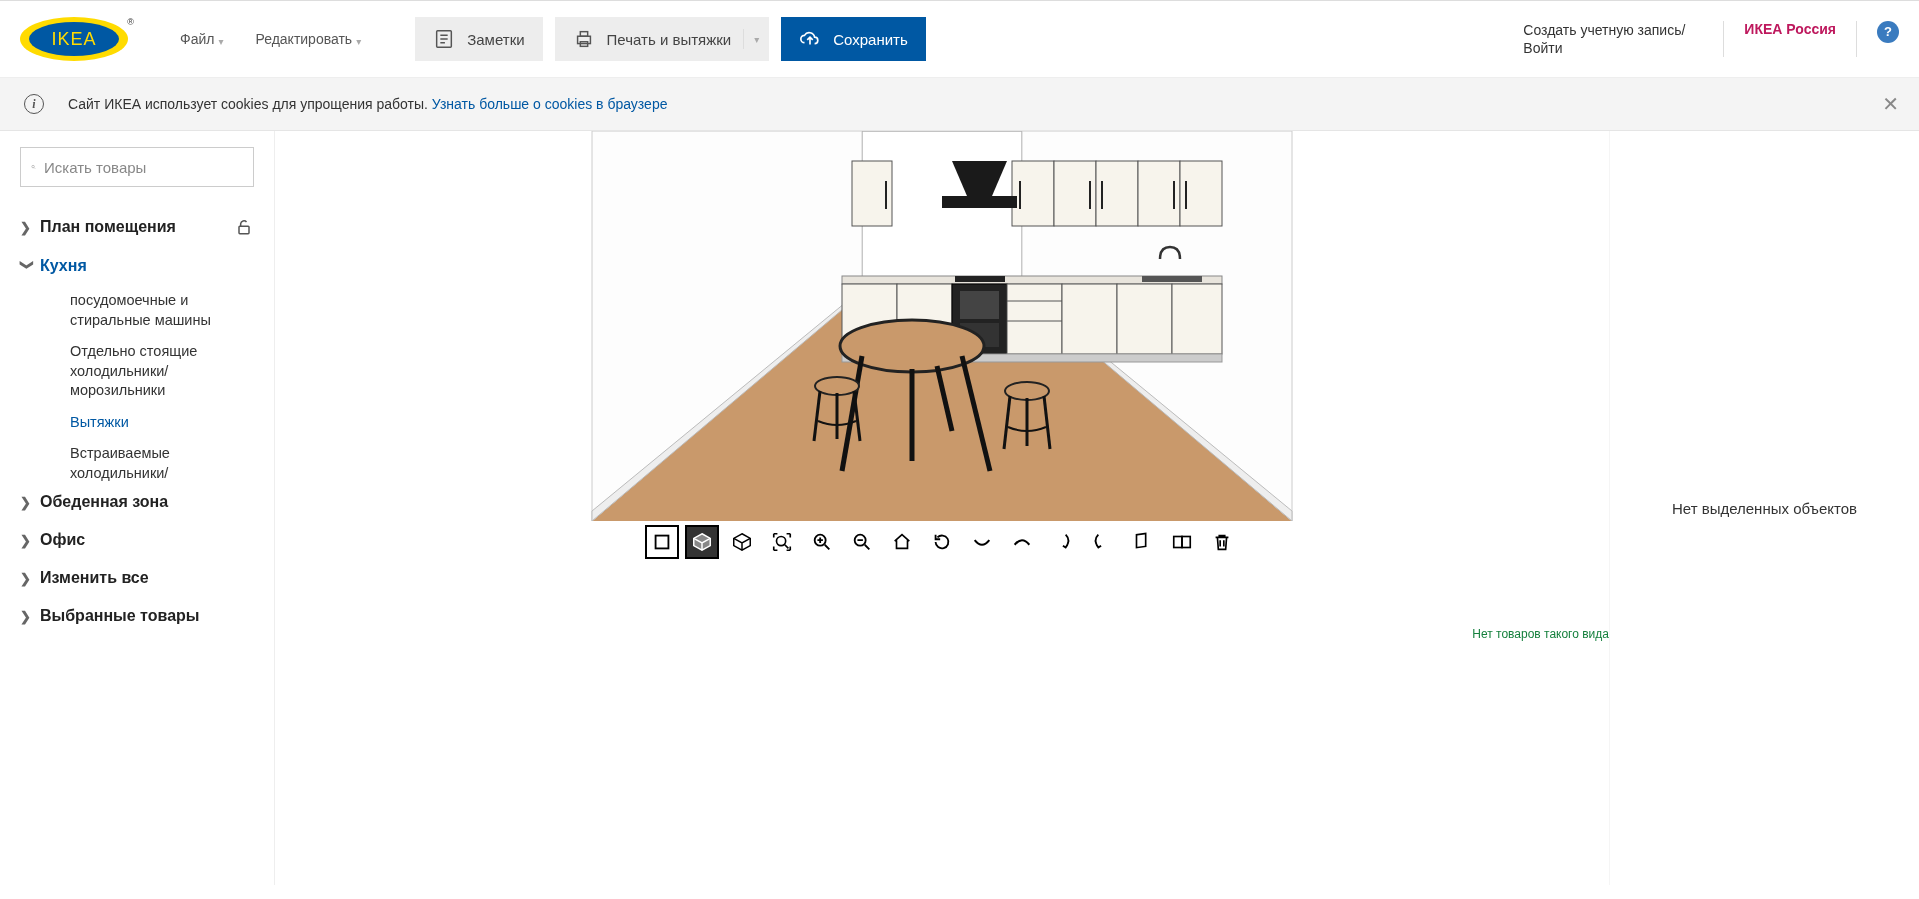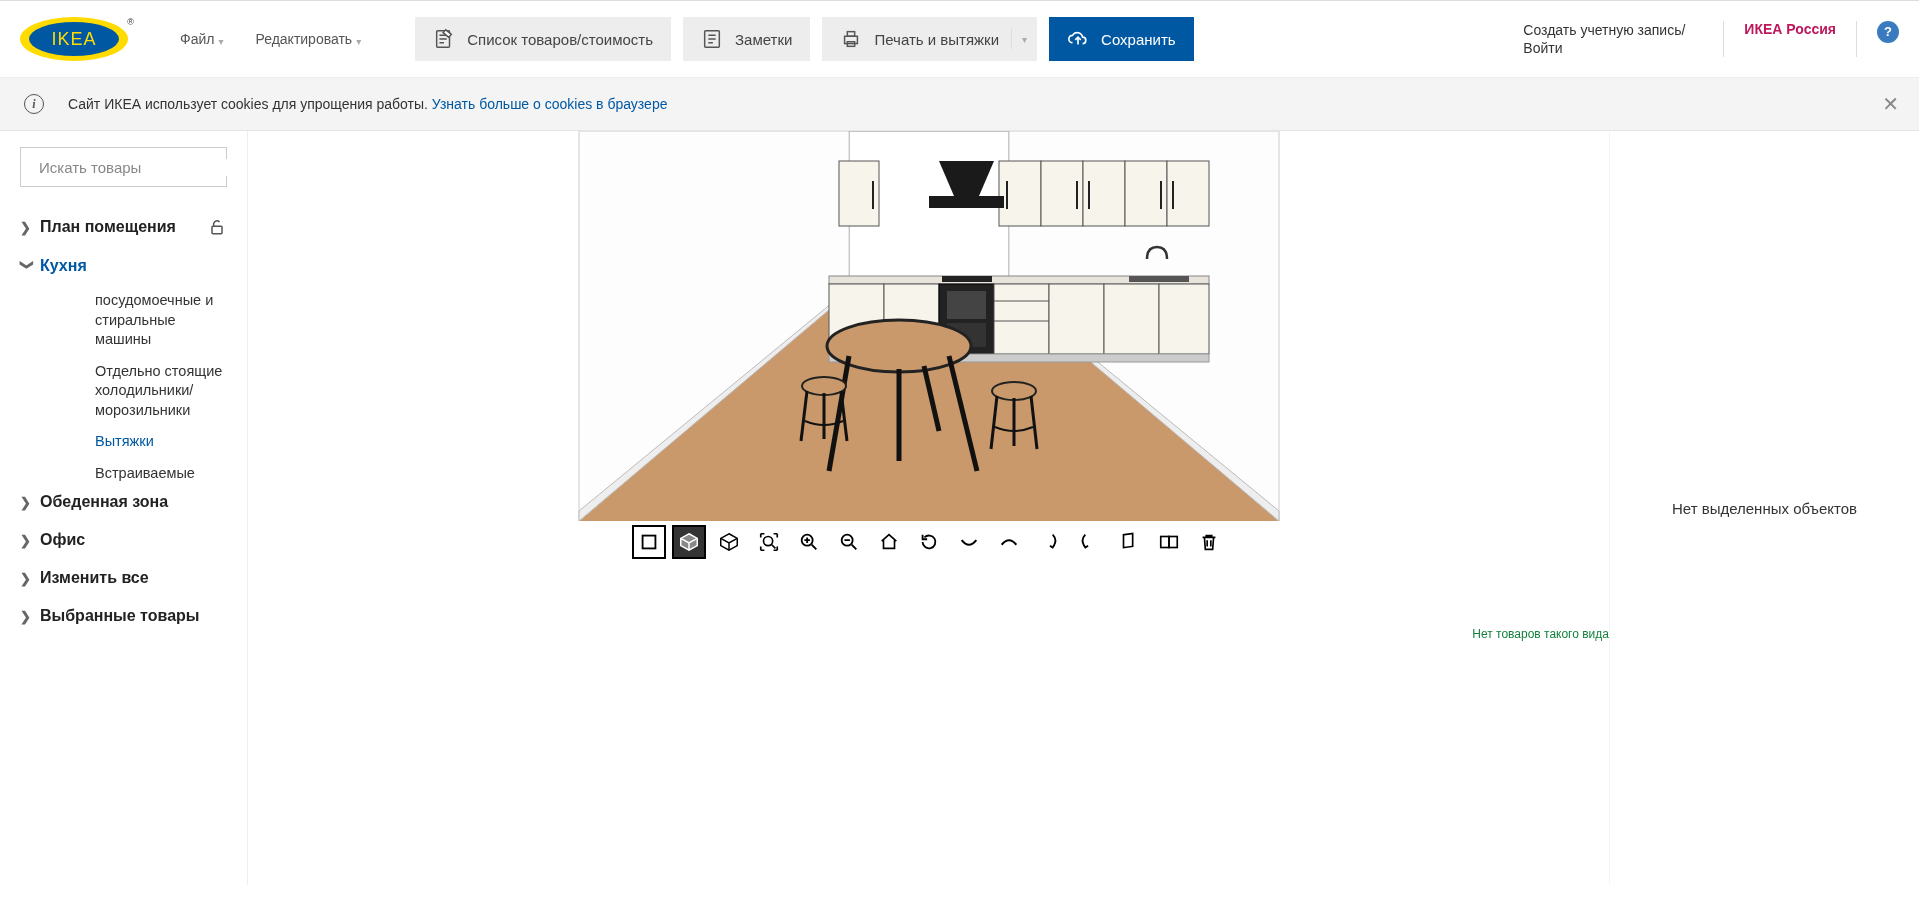--- a/index.html
+++ b/index.html
@@ -26,31 +26,31 @@
 
 
 .cookie-bar { display: flex; align-items: center; background: #f4f4f4; padding: 16px 24px; border-bottom: 1px solid #e5e5e5; position: relative; }
 .cookie-icon { width: 20px; height: 20px; border: 1.5px solid #555; border-radius: 50%; display: flex; align-items: center; justify-content: center; font-size: 12px; font-weight: bold; color: #555; margin-right: 24px; font-style: italic; font-family: serif; }
 .cookie-text { color: #333; }
 .cookie-link { color: #0058a3; cursor: pointer; }
 .cookie-close { position: absolute; right: 20px; top: 50%; transform: translateY(-50%); cursor: pointer; color: #888; font-size: 20px; }
 
 
 .main { display: flex; height: calc(100vh - 145px); }
-.sidebar { width: 248px; border-right: 1px solid #eee; padding: 16px 0 0 0; overflow-y: auto; }
+.sidebar { width: 275px; border-right: 1px solid #eee; padding: 16px 0 0 0; overflow-y: auto; }
 .search-wrap { padding: 0 20px 20px 20px; }
 .search-box { display: flex; align-items: center; border: 1px solid #ccc; height: 40px; padding: 0 10px; gap: 8px; }
 .search-box input { border: none; outline: none; flex: 1; font-size: 15px; color: #666; }
 .search-box input::placeholder { color: #888; }
 
 .acc-item { display: flex; align-items: center; padding: 10px 20px; cursor: pointer; font-weight: bold; font-size: 16px; color: #222; }
 .acc-item .chev { width: 14px; margin-right: 6px; color: #666; font-size: 13px; }
 .acc-item.active { color: #0058a3; }
 .lock-icon { margin-left: auto; }
-.sub-list { padding-left: 5px; position: relative; margin-left: 36px; }
+.sub-list { padding-left: 16px; position: relative; }
 .sub-list-inner { max-height: 198px; overflow-y: auto; padding-left: 40px; }
 .sub-list-inner::-webkit-scrollbar { width: 16px; }
 .sub-list-inner::-webkit-scrollbar-track { background: #f0f0f0; }
 .sub-list-inner::-webkit-scrollbar-thumb { background: #c8c8c8; }
 .sub-item { padding: 6px 16px 6px 14px; color: #333; cursor: pointer; line-height: 1.35; font-size: 14.5px; }
 .sub-item.active { color: #0058a3; }
 
 
 .canvas-area { flex: 1; display: flex; flex-direction: column; position: relative; }
 .viewport { flex: 0 0 auto; height: 390px; position: relative; overflow: hidden; display:flex; justify-content:center; }
@@ -78,28 +78,20 @@
   <div class="menu-item">
     <span>Файл</span>
     <span class="chev-down">▾</span>
   </div>
   <div class="menu-item">
     <span>Редактировать</span>
     <span class="chev-down">▾</span>
   </div>
   <div class="spacer-sm"></div>
 
-  <button class="tb-btn">
-    <svg class="tb-icon" viewBox="0 0 24 24" fill="none" stroke="#555" stroke-width="1.6">
-      <rect x="4" y="3" width="14" height="18" rx="1"></rect>
-        <path d="M7 8h8M7 12h8M7 16h5"></path>
-        <path d="M14 2l6 5-3 3-6-5z" fill="#fff"></path>
-    </svg>
-    <span>Список товаров/стоимость</span>
-  </button>
 
   <button class="tb-btn">
     <svg class="tb-icon" viewBox="0 0 24 24" fill="none" stroke="#555" stroke-width="1.6">
       <rect x="4" y="3" width="16" height="18" rx="1"></rect>
         <path d="M8 8h8M8 12h8M8 16h5"></path>
     </svg>
     <span>Заметки</span>
   </button>
 
   <button class="tb-btn with-drop">

